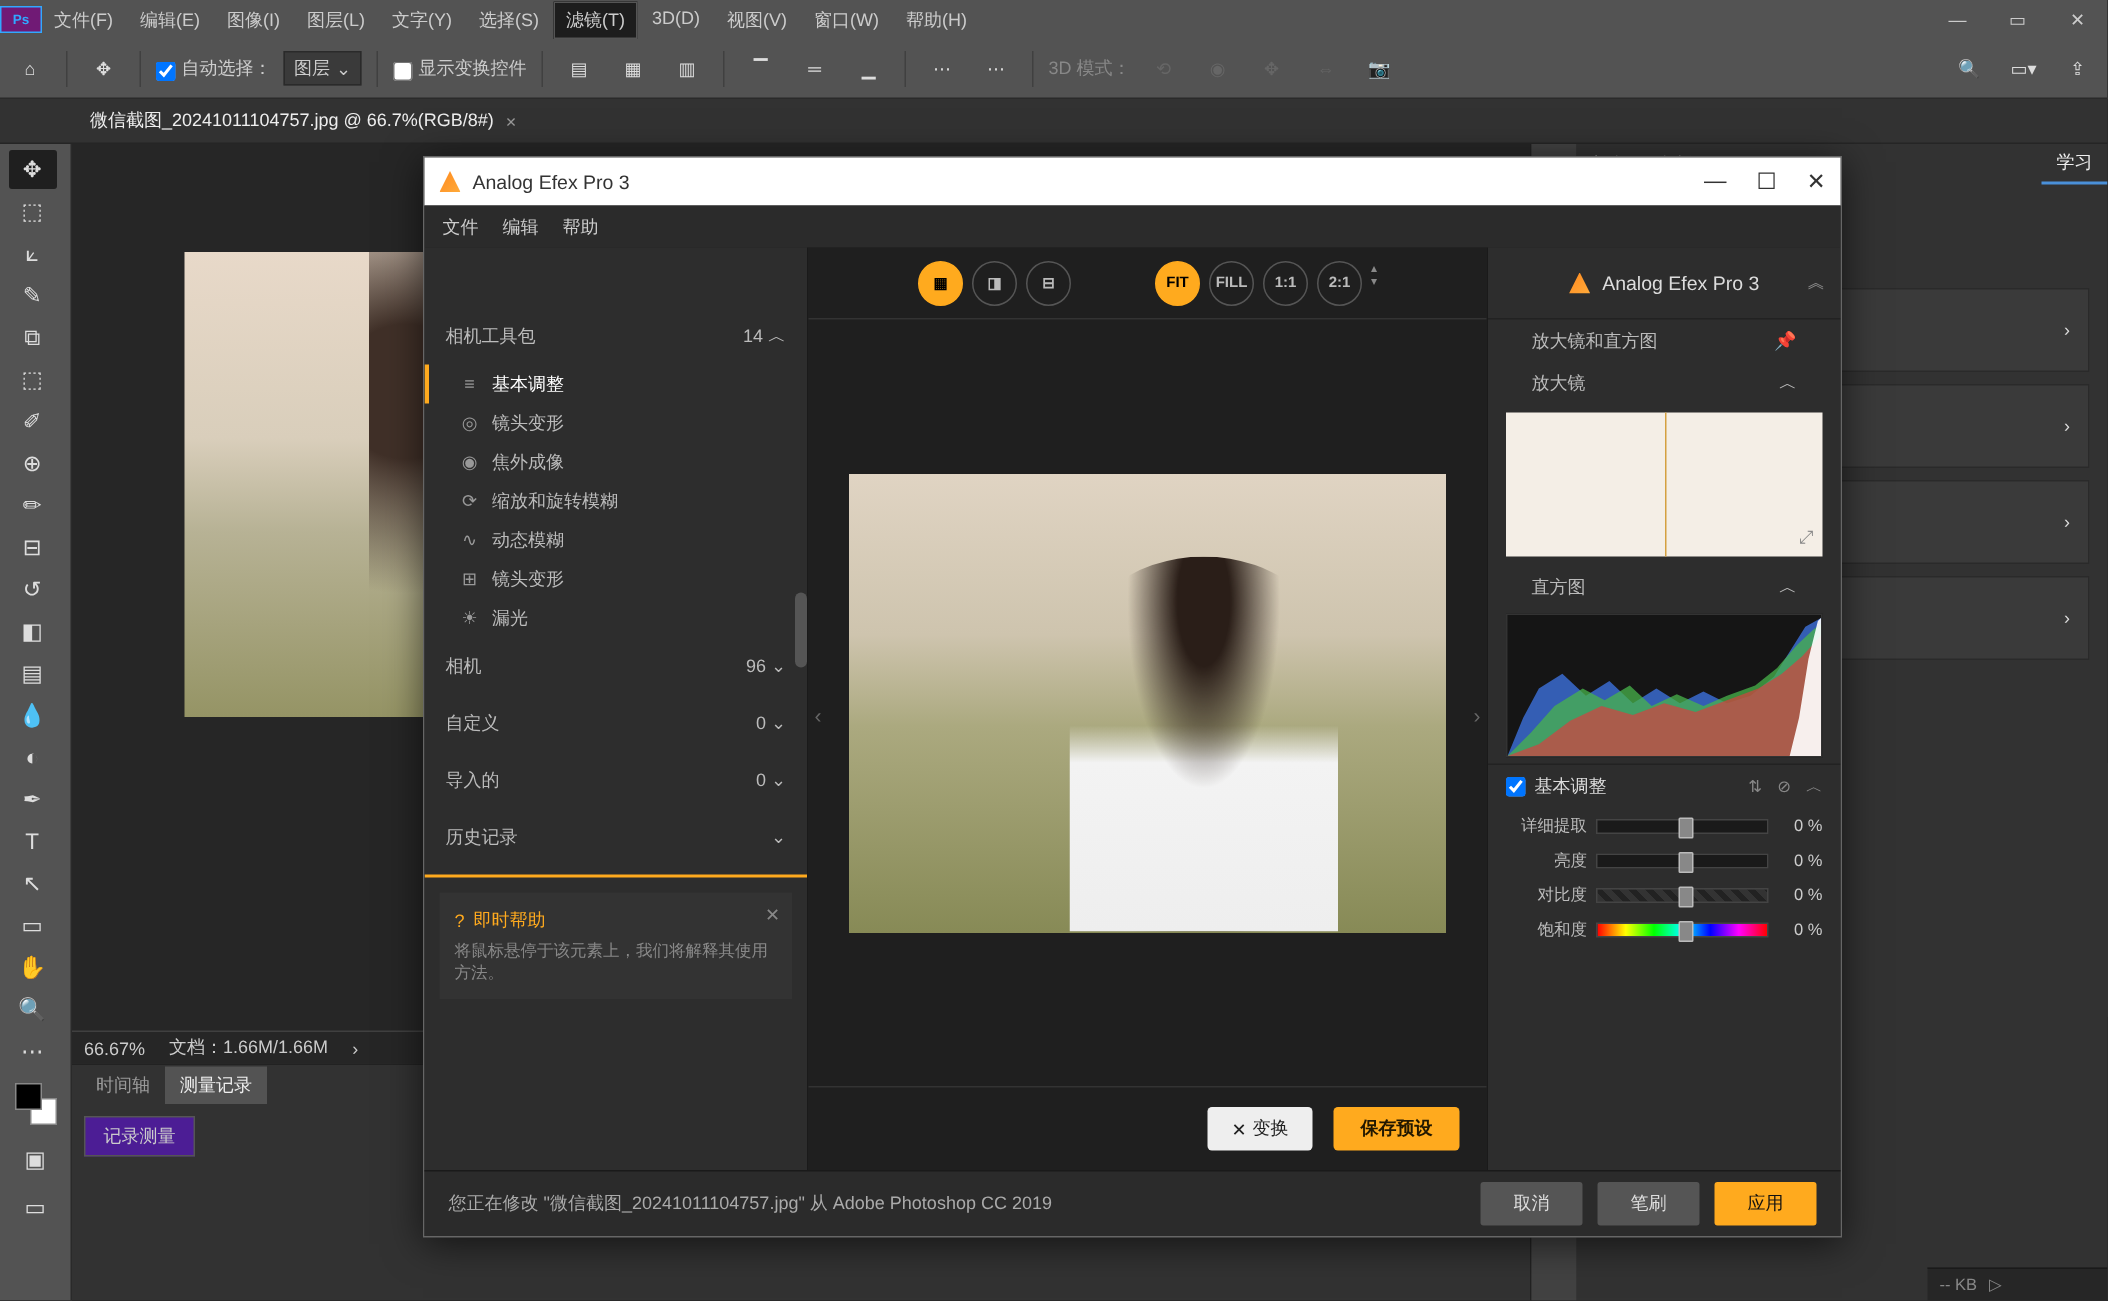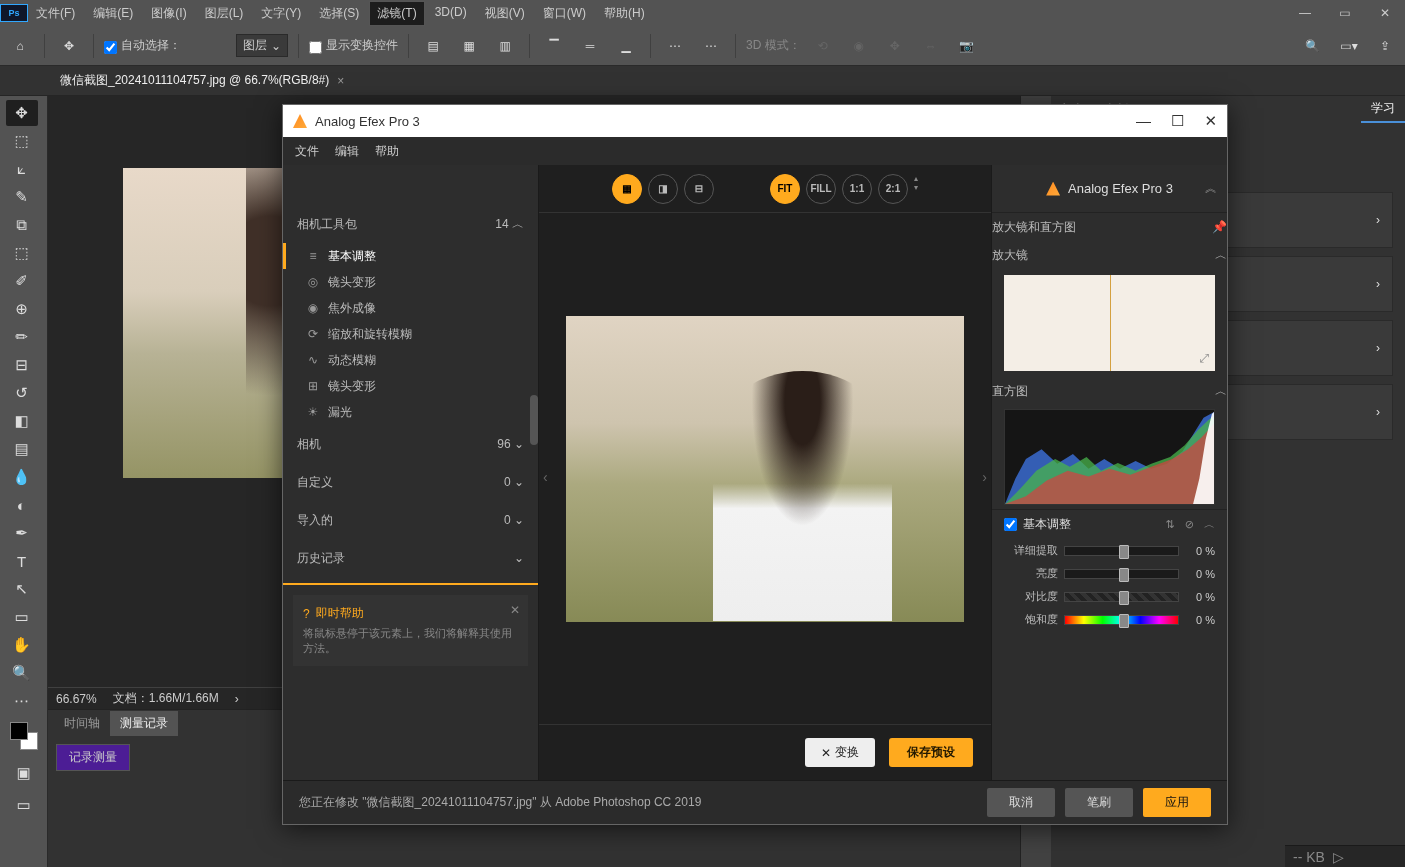--- a/index.html
+++ b/index.html
@@ -1,33 +1,33 @@
 <!DOCTYPE html>
 <html><head>
   <meta charset="utf-8">
   <style>
     * { margin: 0; padding: 0; box-sizing: border-box; }
     body { background: #323232; font-family: "Microsoft YaHei", sans-serif; font-size: 12px; color: #ccc; overflow: hidden; width: 1405px; height: 867px; position: relative; }
     
     
     .titlebar { height: 26px; background: #535353; display: flex; align-items: center; }
     .ps-logo { width: 28px; height: 26px; display: flex; align-items: center; justify-content: center; }
-    .ps-logo-box { width: 40px; height: 18px; background: #0f172a; border: 1px solid #31a8ff; display: flex; align-items: center; justify-content: center; color: #31a8ff; font-size: 9px; font-weight: bold; }
+    .ps-logo-box { width: 40px; height: 18px; background: #701a75; border: 1px solid #31a8ff; display: flex; align-items: center; justify-content: center; color: #31a8ff; font-size: 9px; font-weight: bold; }
     .menu-bar { display: flex; gap: 2px; }
     .menu-item { padding: 4px 8px; cursor: pointer; }
     .menu-item.active { background: #1d1d1d; box-shadow: inset 0 0 0 1px #555; }
     .window-controls { margin-left: auto; display: flex; }
     .win-btn { width: 40px; height: 26px; display: flex; align-items: center; justify-content: center; color: #ccc; }
 
     
     .options-bar { height: 40px; background: #535353; border-bottom: 1px solid #2a2a2a; display: flex; align-items: center; padding: 0 6px; gap: 8px; }
     .opt-btn { width: 28px; height: 28px; display: flex; align-items: center; justify-content: center; color: #ddd; }
     .opt-sep { width: 1px; height: 24px; background: #404040; margin: 0 2px; }
     .checkbox-lbl { display: flex; align-items: flex-end; gap: 4px; }
-    .dropdown { background: #3a3a3a; border: 1px solid #2a2a2a; padding: 2px 6px; display: flex; align-items: center; gap: 4px; margin-left: 47px; }
+    .dropdown { background: #3a3a3a; border: 1px solid #2a2a2a; padding: 2px 6px; display: flex; align-items: center; gap: 4px; }
     .spacer { flex: 1; }
 
     
     .doc-tabs { height: 30px; background: #323232; display: flex; align-items: center; padding-left: 50px; border-bottom: 1px solid #252525; }
     .doc-tab { padding: 6px 10px; color: #eee; display: flex; align-items: center; gap: 8px; }
     .tab-close { color: #999; }
 
     
     .main { display: flex; height: 771px; }
     .toolbox-wrap { width: 48px; background: #535353; border-right: 1px solid #2a2a2a; display:flex; flex-direction:column; align-items:center; padding-top:4px; }
@@ -96,21 +96,21 @@
     .preview-img { width: 398px; height: 306px; background: linear-gradient(180deg, #e0d4c3 0%, #cec4ae 35%, #aba97f 55%, #878a56 100%); position: relative; overflow: hidden; }
     .preview-subject { position:absolute; right:18%; top:18%; width:45%; height:82%; background: radial-gradient(ellipse at 50% 12%, #2a1e18 14%, transparent 40%), linear-gradient(180deg, transparent 45%, #f3f3f3 55%, #eee 100%); border-radius: 50% 50% 0 0 / 30% 30% 0 0; }
     .bottom-action { height: 56px; display: flex; align-items: center; justify-content: flex-end; gap: 14px; padding: 0 18px; border-top: 1px solid #333; }
     .btn-grey { padding: 6px 16px; background: #eee; color: #222; border-radius: 3px; cursor: pointer; display: flex; align-items: center; gap: 4px; }
     .btn-orange { padding: 6px 18px; background: #ffaa1e; color: #221800; border-radius: 3px; cursor: pointer; font-weight: bold; }
 
     .pl-right { width: 236px; background: #2d2d2d; border-left: 1px solid #1a1a1a; overflow: hidden; display:flex; flex-direction:column; }
     .pl-brand { height: 48px; display: flex; align-items: center; justify-content: center; gap: 8px; border-bottom: 1px solid #222; position: relative; }
     .pl-brand-txt { color: #ddd; font-size: 13px; }
     .pl-collapse-r { position:absolute; right:10px; color:#888; font-size:12px; }
-    .pr-section-hdr { height: 28px; display: flex; align-items: center; justify-content: space-between; padding: 0 0; color: #bbb; }
+    .pr-section-hdr { height: 28px; display: flex; align-items: center; justify-content: space-between; padding: 0 29px; color: #bbb; }
     .pin-ico { color: #aaa; font-size: 12px; }
     .loupe-box { margin: 6px 12px; height: 96px; background: #f4eee6; position: relative; }
     .loupe-line { position: absolute; left: 50%; top: 0; bottom: 0; width: 1px; background: #d4a040; }
     .loupe-hand { position: absolute; right: 6px; bottom: 6px; color: #888; font-size: 12px; }
     .histo-box { margin: 4px 12px; height: 96px; background: #151515; position: relative; border: 1px solid #333; }
     .histogram-svg { width: 100%; height: 100%; }
     .rgb-row { display: flex; justify-content: center; gap: 8px; padding: 8px 0; }
     .rgb-btn { width: 26px; height: 26px; border-radius: 50%; border: 1.5px solid #555; display: flex; align-items: center; justify-content: center; font-size: 10px; color: #bbb; cursor: pointer; }
     .rgb-btn.active { background: #ffaa1e; border-color: #ffaa1e; color: #000; font-size: 9px; }
     .adj-hdr { height: 30px; display: flex; align-items: center; padding: 0 12px; gap: 6px; color: #ddd; border-top: 1px solid #222; }
@@ -122,21 +122,21 @@
     .slider-track.hue { background: linear-gradient(90deg, red, yellow, lime, cyan, blue, magenta, red); }
     .slider-track.checker { background: repeating-linear-gradient(45deg, #333 0 4px, #222 4px 8px); }
     .slider-knob { position: absolute; top: -2px; left: 48%; width: 10px; height: 14px; background: #888; border: 1px solid #bbb; border-radius: 1px; }
     .slider-val { width: 30px; text-align: right; color: #ccc; font-size: 11px; }
 
     .plugin-footer { height: 44px; background: #2b2b2b; border-top: 1px solid #1a1a1a; display: flex; align-items: center; padding: 0 16px; }
     .footer-btn { padding: 6px 22px; border-radius: 2px; margin-left: 10px; cursor: pointer; }
     .footer-btn.grey { background: #555; color: #ddd; }
     .footer-btn.orange { background: #ffaa1e; color: #111; }
     .footer-txt { color: #aaa; }
-    .ps-status { position:absolute; bottom:0; right:0; height:22px; width:120px; background:#262626; display:flex; align-items:center; color:#888; font-size:14px; padding:0 8px; gap:8px; border-top:1px solid #1a1a1a;}
+    .ps-status { position:absolute; bottom:0; right:0; height:22px; width:120px; background:#262626; display:flex; align-items:center; color:#888; font-size:11px; padding:0 8px; gap:8px; border-top:1px solid #1a1a1a;}
   </style>
 </head>
 <body>
 
 <div class="titlebar">
   <div class="ps-logo">
       <div class="ps-logo-box">Ps</div>
     </div>
   <div class="menu-bar" id="ps-menubar">
       <div class="menu-item">文件(F)</div>

